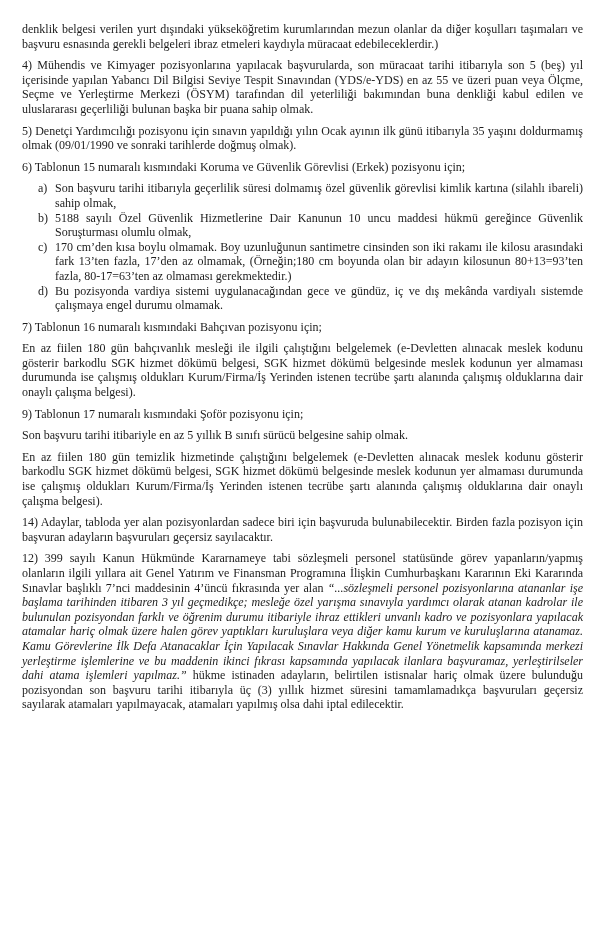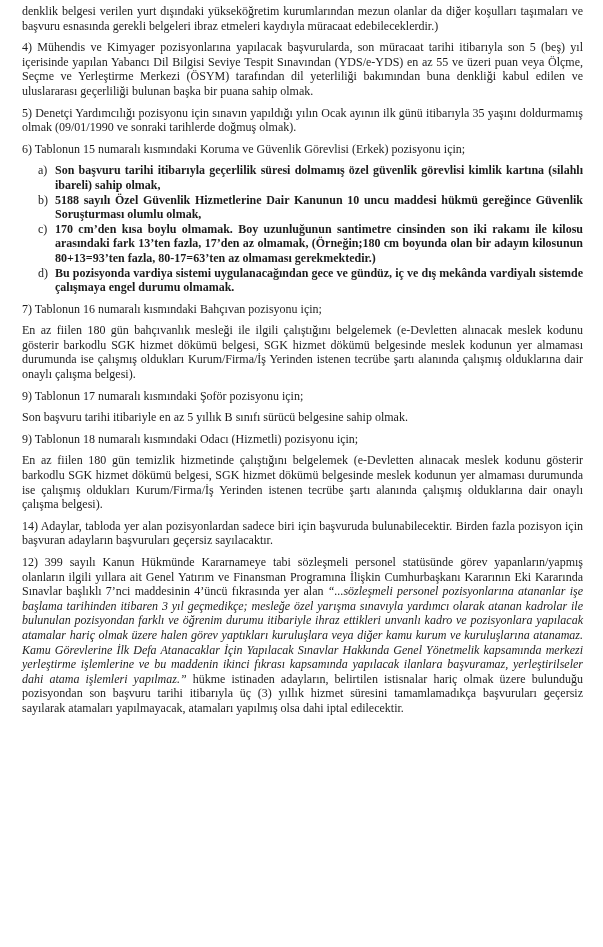--- a/index.html
+++ b/index.html
@@ -1,35 +1,35 @@
 <!DOCTYPE html>
 <html lang="tr"><head>
 <meta charset="utf-8">
 <style>
   html, body { margin: 0; padding: 0; background: #ffffff; }
   .page {
     position: relative;
     width: 603px;
     height: 947px;
     box-sizing: border-box;
-    padding: 4px 20px 0 22px;
+    padding: 22px 20px 0 22px;
     background: #ffffff;
     font-family: "Liberation Serif", "DejaVu Serif", serif;
     font-size: 12px;
     line-height: 14.6px;
     color: #1c1c1c;
     text-align: justify;
     overflow: hidden;
     filter: blur(0.2px);
   }
   .para { margin: 0 0 7px 0; }
   .list { margin: 0 0 7px 0; }
   .li { display: flex; }
   .li .marker { flex: 0 0 17px; margin-left: 16px; }
-  .li .li-text { flex: 1; text-align: justify; font-weight: bold; }
+  .li .li-text { flex: 1; text-align: justify; }
   .quote-italic { font-style: italic; }
 </style>
 </head>
 <body>
 
 <div class="page">
 
   <p class="para">denklik belgesi verilen yurt dışındaki yükseköğretim kurumlarından mezun olanlar da diğer koşulları taşımaları ve başvuru esnasında gerekli belgeleri ibraz etmeleri kaydıyla müracaat edebileceklerdir.)</p>
 
 
@@ -57,21 +57,20 @@
       <span class="li-text">Bu pozisyonda vardiya sistemi uygulanacağından gece ve gündüz, iç ve dış mekânda vardiyalı sistemde çalışmaya engel durumu olmamak.</span>
     </div>
   </div>
 
   <p class="para">7) Tablonun 16 numaralı kısmındaki Bahçıvan pozisyonu için;</p>
   <p class="para">En az fiilen 180 gün bahçıvanlık mesleği ile ilgili çalıştığını belgelemek (e-Devletten alınacak meslek kodunu gösterir barkodlu SGK hizmet dökümü belgesi, SGK hizmet dökümü belgesinde meslek kodunun yer almaması durumunda ise çalışmış oldukları Kurum/Firma/İş Yerinden istenen tecrübe şartı alanında çalışmış olduklarına dair onaylı çalışma belgesi).</p>
 
   <p class="para">9) Tablonun 17 numaralı kısmındaki Şoför pozisyonu için;</p>
   <p class="para">Son başvuru tarihi itibariyle en az 5 yıllık B sınıfı sürücü belgesine sahip olmak.</p>
 
-  <p class="para">9) Tablonun 18 numaralı kısmındaki Odacı (Hizmetli) pozisyonu için;</p>
   <p class="para">En az fiilen 180 gün temizlik hizmetinde çalıştığını belgelemek (e-Devletten alınacak meslek kodunu gösterir barkodlu SGK hizmet dökümü belgesi, SGK hizmet dökümü belgesinde meslek kodunun yer almaması durumunda ise çalışmış oldukları Kurum/Firma/İş Yerinden istenen tecrübe şartı alanında çalışmış olduklarına dair onaylı çalışma belgesi).</p>
 
 
   <p class="para">14) Adaylar, tabloda yer alan pozisyonlardan sadece biri için başvuruda bulunabilecektir. Birden fazla pozisyon için başvuran adayların başvuruları geçersiz sayılacaktır.</p>
 
   <p class="para"><span>12) 399 sayılı Kanun Hükmünde Kararnameye tabi sözleşmeli personel statüsünde görev yapanların/yapmış olanların ilgili yıllara ait Genel Yatırım ve Finansman Programına İlişkin Cumhurbaşkanı Kararının Eki Kararında Sınavlar başlıklı 7’nci maddesinin 4’üncü fıkrasında yer alan </span><span class="quote-italic">“...sözleşmeli personel pozisyonlarına atananlar işe başlama tarihinden itibaren 3 yıl geçmedikçe; mesleğe özel yarışma sınavıyla yardımcı olarak atanan kadrolar ile bulunulan pozisyondan farklı ve öğrenim durumu itibariyle ihraz ettikleri unvanlı kadro ve pozisyonlara yapılacak atamalar hariç olmak üzere halen görev yaptıkları kuruluşlara veya diğer kamu kurum ve kuruluşlarına atanamaz. Kamu Görevlerine İlk Defa Atanacaklar İçin Yapılacak Sınavlar Hakkında Genel Yönetmelik kapsamında merkezi yerleştirme işlemlerine ve bu maddenin ikinci fıkrası kapsamında yapılacak ilanlara başvuramaz, yerleştirilseler dahi atama işlemleri yapılmaz.”</span><span> hükme istinaden adayların, belirtilen istisnalar hariç olmak üzere bulunduğu pozisyondan son başvuru tarihi itibarıyla üç (3) yıllık hizmet süresini tamamlamadıkça başvuruları geçersiz sayılarak atamaları yapılmayacak, atamaları yapılmış olsa dahi iptal edilecektir.</span></p>
 
 </div>
 
 </body></html>

